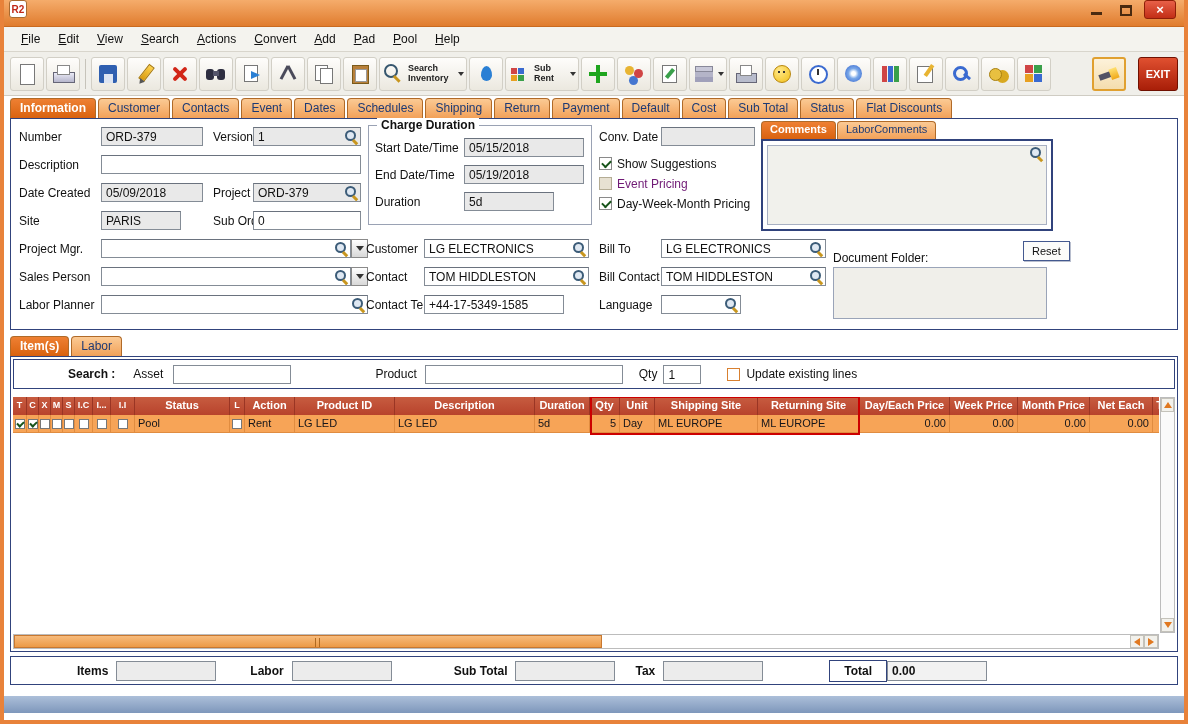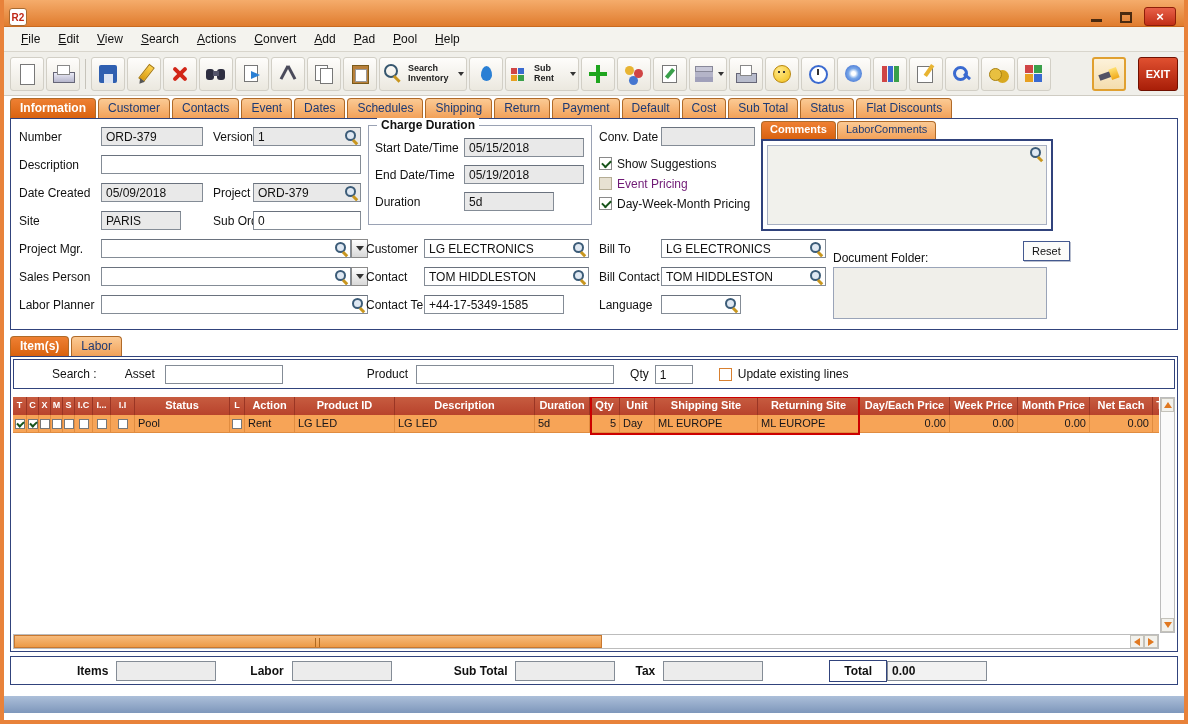--- a/index.html
+++ b/index.html
@@ -1,21 +1,21 @@
 <!DOCTYPE html>
 <html><head>
 <meta charset="utf-8">
 <style>
 *{box-sizing:border-box;margin:0;padding:0}
 html,body{background:#fff}
 body{font-family:"Liberation Sans",sans-serif;font-size:12px;color:#111}
 .window{width:1188px;height:724px;border:4px solid #E8823A;border-top:none;background:#fff;position:relative;overflow:hidden}
 
 
-.titlebar{height:27px;background:linear-gradient(#F5AC6B,#E07C2E);display:flex;align-items:flex-end;position:relative;border-bottom:1px solid #c96a20}
+.titlebar{height:27px;background:linear-gradient(#F5AC6B,#E07C2E);display:flex;align-items:flex-start;position:relative;border-bottom:1px solid #c96a20}
 .app-badge{width:18px;height:18px;margin-left:5px;background:#fff;border:1px solid #a86a30;border-radius:3px;color:#c02818;font-weight:bold;font-size:10px;display:flex;align-items:center;justify-content:center;z-index:2}
 .title{position:absolute;left:0;right:0;text-align:center;font-size:13px;color:#46220a;font-weight:normal}
 .win-btns{margin-left:auto;display:flex;align-items:center;gap:6px;margin-right:8px;z-index:2}
 .wbtn{width:24px;height:17px;display:flex;align-items:flex-end;justify-content:center;cursor:default}
 .wbtn.min span{width:11px;height:3px;background:#4a2a10;margin-bottom:3px}
 .wbtn.max span{width:12px;height:11px;border:2px solid #4a2a10;border-top-width:3px;margin-bottom:2px}
 .wbtn.close{width:32px;height:19px;background:linear-gradient(#E86048,#C22E16);border:1px solid #8e1e08;border-radius:3px;color:#fff;font-weight:bold;font-size:13px;align-items:center;justify-content:center;display:flex}
 
 
 .menubar{height:25px;background:#F4F3EE;border-bottom:1px solid #d8d5cc;display:flex;align-items:center;padding-left:8px}
@@ -416,22 +416,22 @@
     <div class="gray-area" style="left:822px;top:148px;width:214px;height:52px"></div>
   </div>
 
   <div class="items-tabs">
     <div class="tab sel">Item(s)</div>
     <div class="tab">Labor</div>
   </div>
 
   <div class="panel items-panel">
     <div class="search-box">
-      <span class="sb-lbl" style="margin-left:38px;font-weight:normal">Search :</span>
-      <span class="sb-lbl" style="margin-left:28px">Asset</span>
+      <span class="sb-lbl" style="margin-left:54px;font-weight:bold">Search :</span>
+      <span class="sb-lbl" style="margin-left:18px">Asset</span>
       <div class="sb-fld" style="width:118px;margin-left:10px"></div>
       <span class="sb-lbl" style="margin-left:84px">Product</span>
       <div class="sb-fld" style="width:198px;margin-left:8px"></div>
       <span class="sb-lbl" style="margin-left:16px">Qty</span>
       <div class="sb-fld" style="width:38px;margin-left:6px">1</div>
       <span class="sb-cb" style="margin-left:26px"></span>
       <span class="sb-lbl" style="margin-left:6px">Update existing lines</span>
     </div>
 
     <div class="tablewrap">

